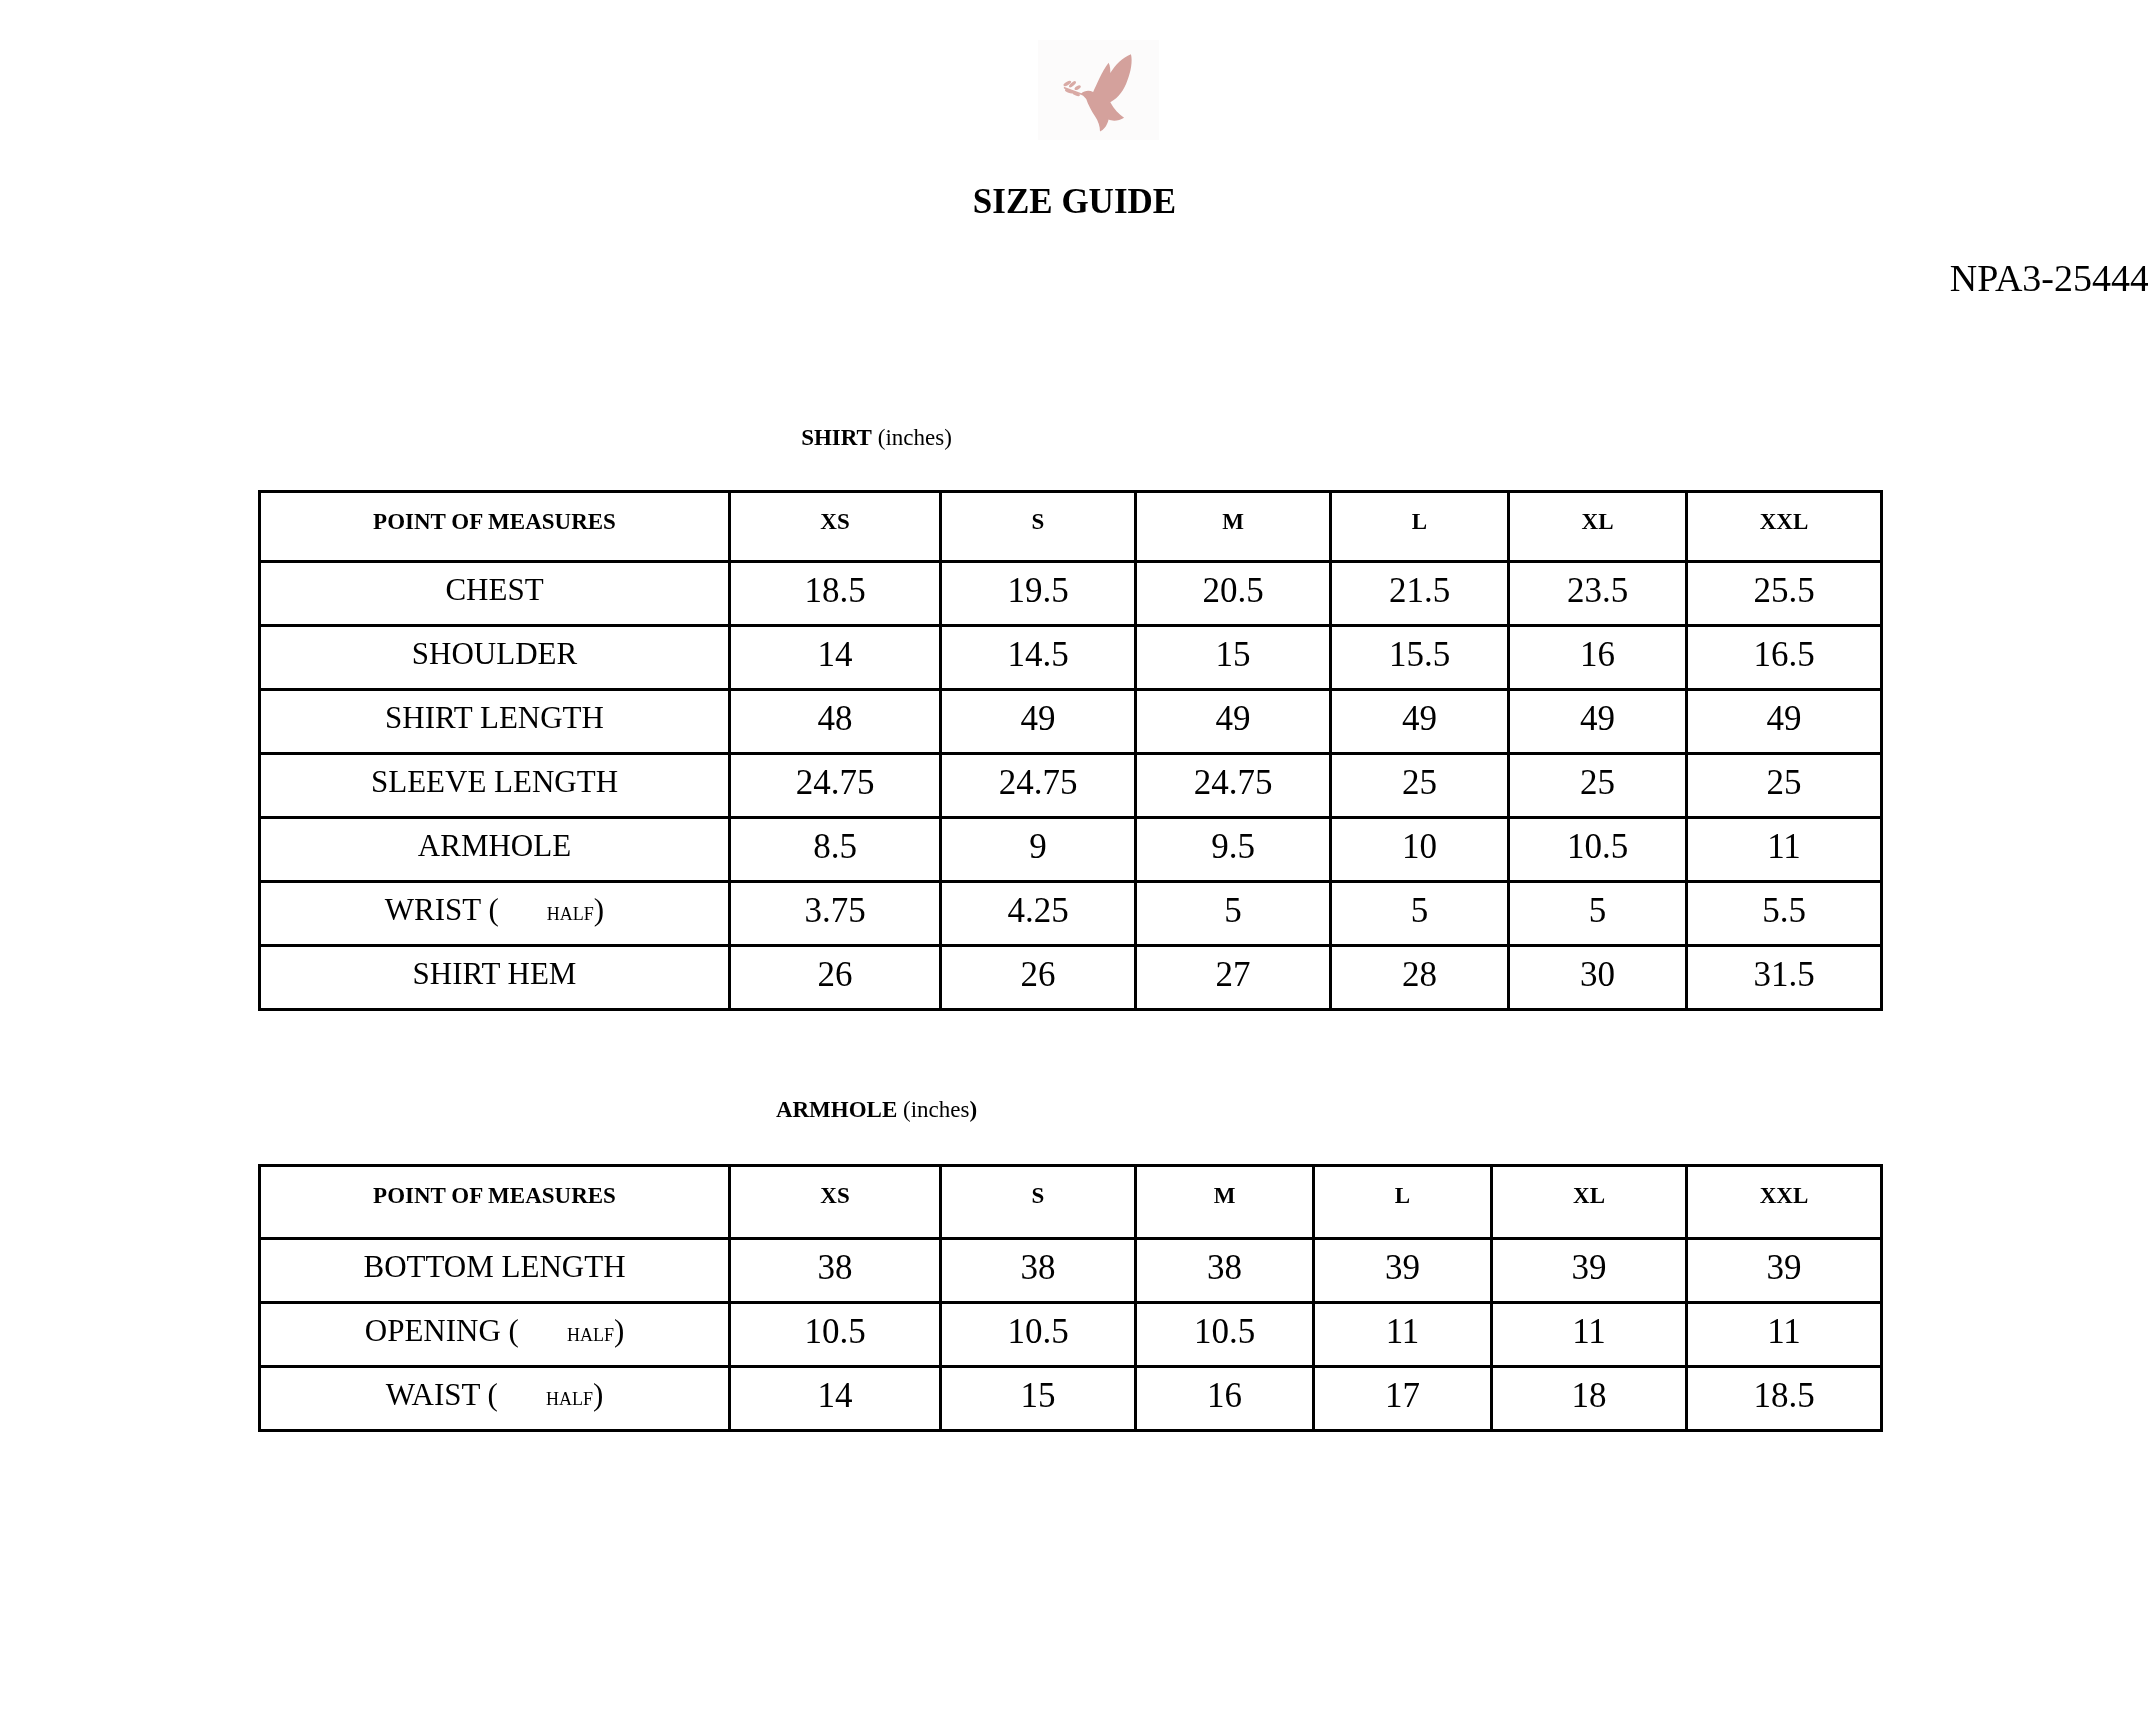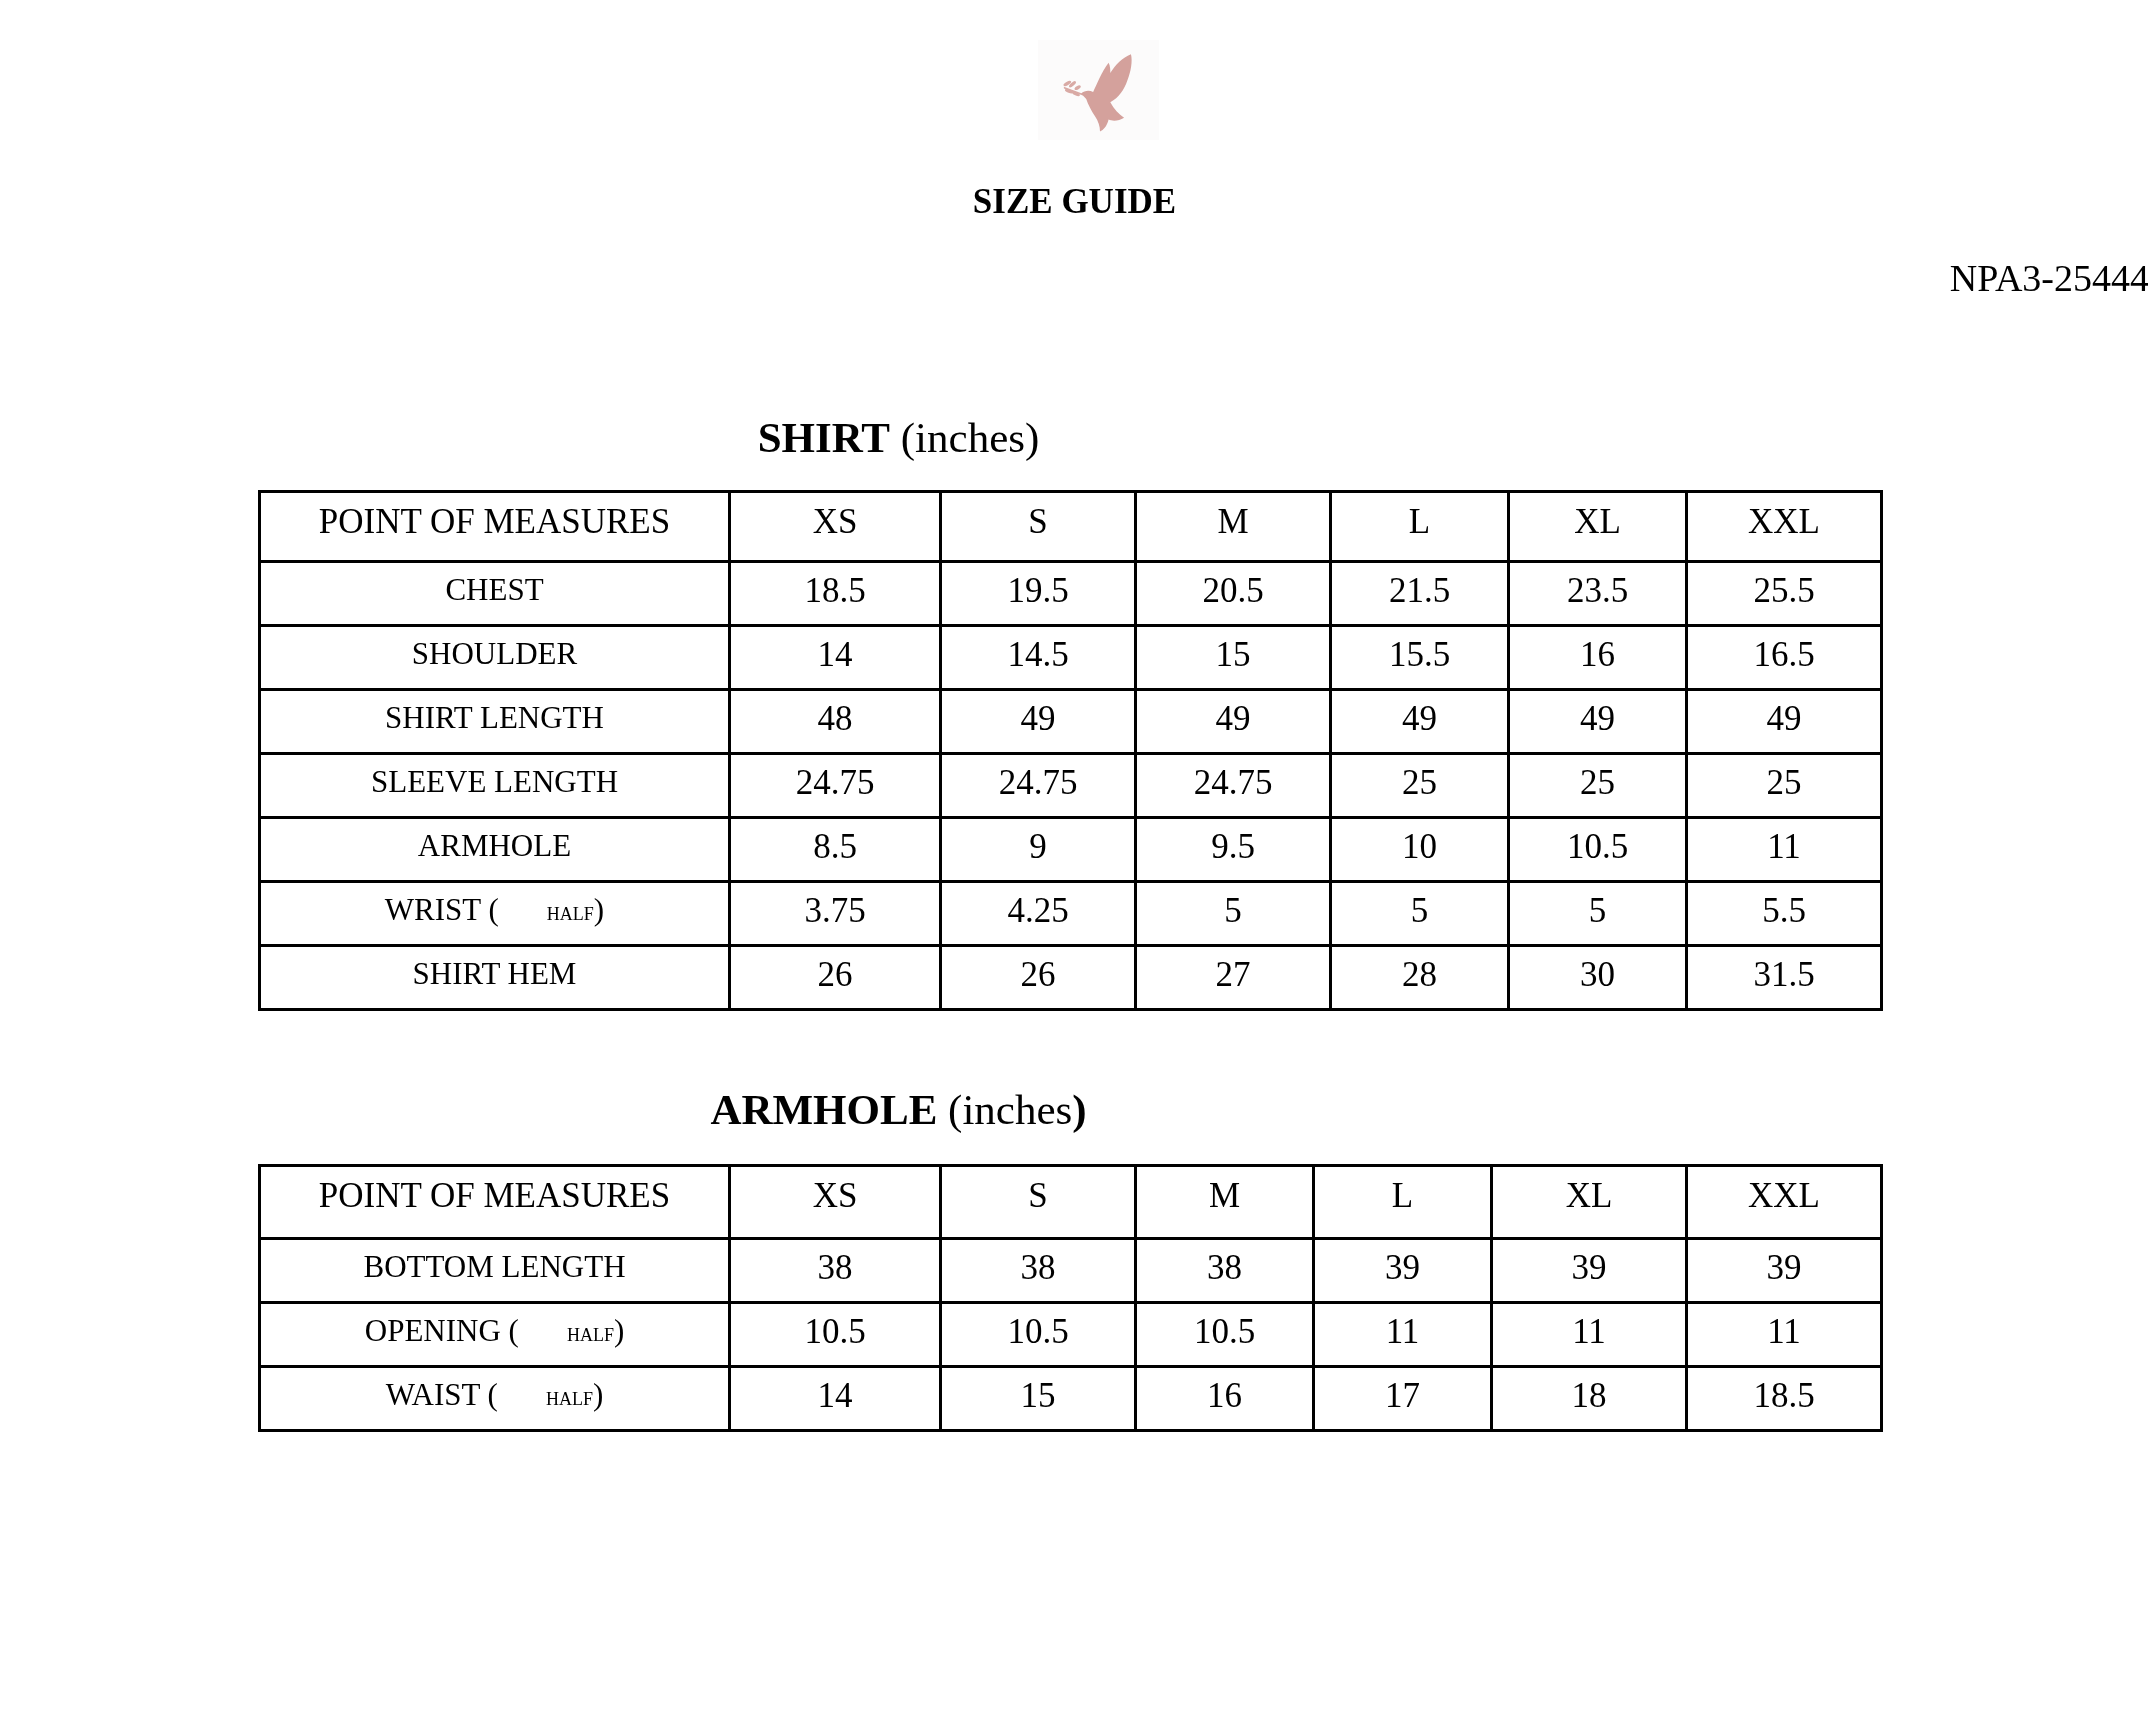--- a/index.html
+++ b/index.html
@@ -15,36 +15,36 @@
   .title {
     position: absolute; left: 0; width: 2149px; text-align: center;
     font-weight: bold; font-size: 35px; top: 182px; line-height: 40px;
   }
   .code {
     position: absolute; left: 0; width: 2149px; text-align: right;
     font-size: 38px; top: 257px; line-height: 43px;
   }
   .section-title {
     position: absolute; left: 0; width: 1753px; text-align: center;
-    font-size: 43px; line-height: 40px; padding-left: 22px;
+    font-size: 23px; line-height: 40px;
   }
   .section-title .b { font-weight: bold; }
   #shirt-title { top: 418px; }
   #bottom-title { top: 1090px; }
 
   table.size-table {
     position: absolute; left: 258px; border-collapse: collapse;
     table-layout: fixed;
   }
   table.size-table td, table.size-table th {
     border: 3px solid #000; text-align: center; vertical-align: top;
     padding: 0; box-sizing: border-box;
   }
   table.size-table th {
-    font-weight: normal; font-size: 35px; line-height: 40px; padding-top: 8.6px;
+    font-weight: bold; font-size: 23px; line-height: 40px; padding-top: 8.6px;
   }
   table.size-table td {
     font-size: 35px; line-height: 40px; padding-top: 7.8px;
   }
   table.size-table td.label { font-size: 31px; padding-top: 7px; }
   .sc { font-variant: small-caps; text-transform: lowercase; font-size: 26px; margin-left: 48px; }
 
   #shirt-table { top: 490px; width: 1621px; }
   #shirt-table tr.head { height: 70px; }
   #shirt-table tr.row { height: 64px; }

